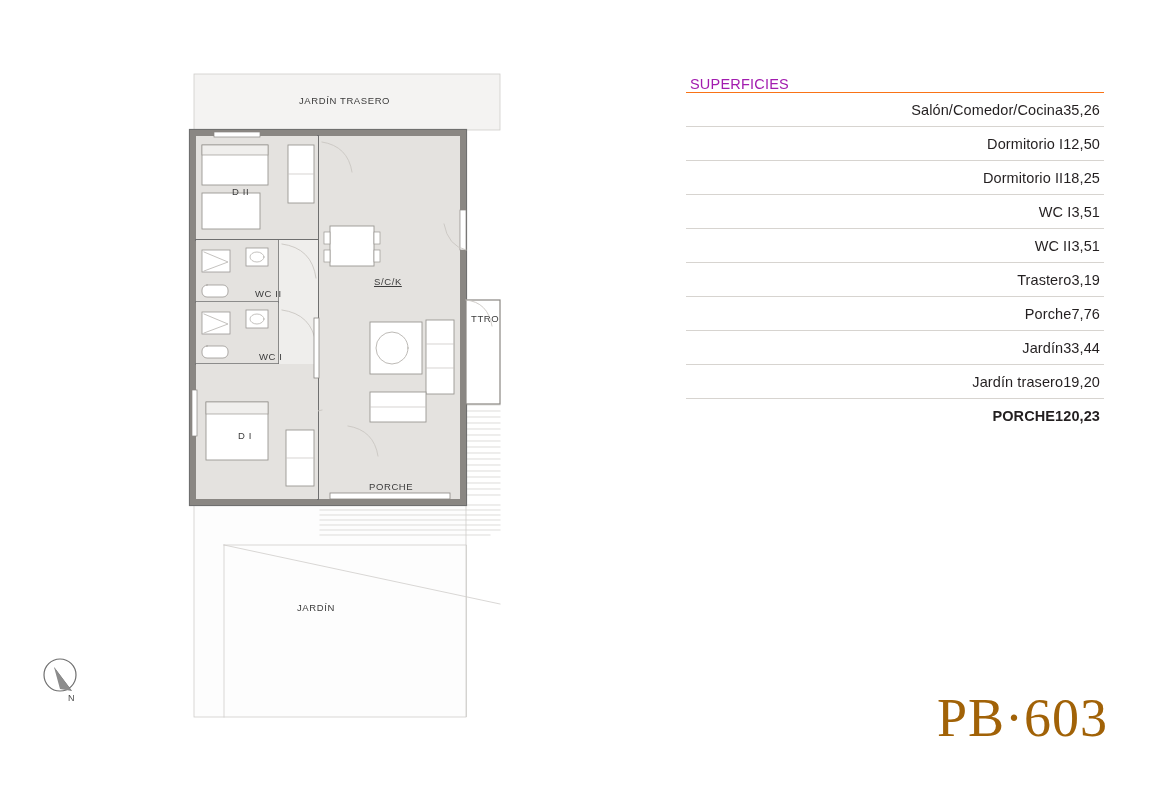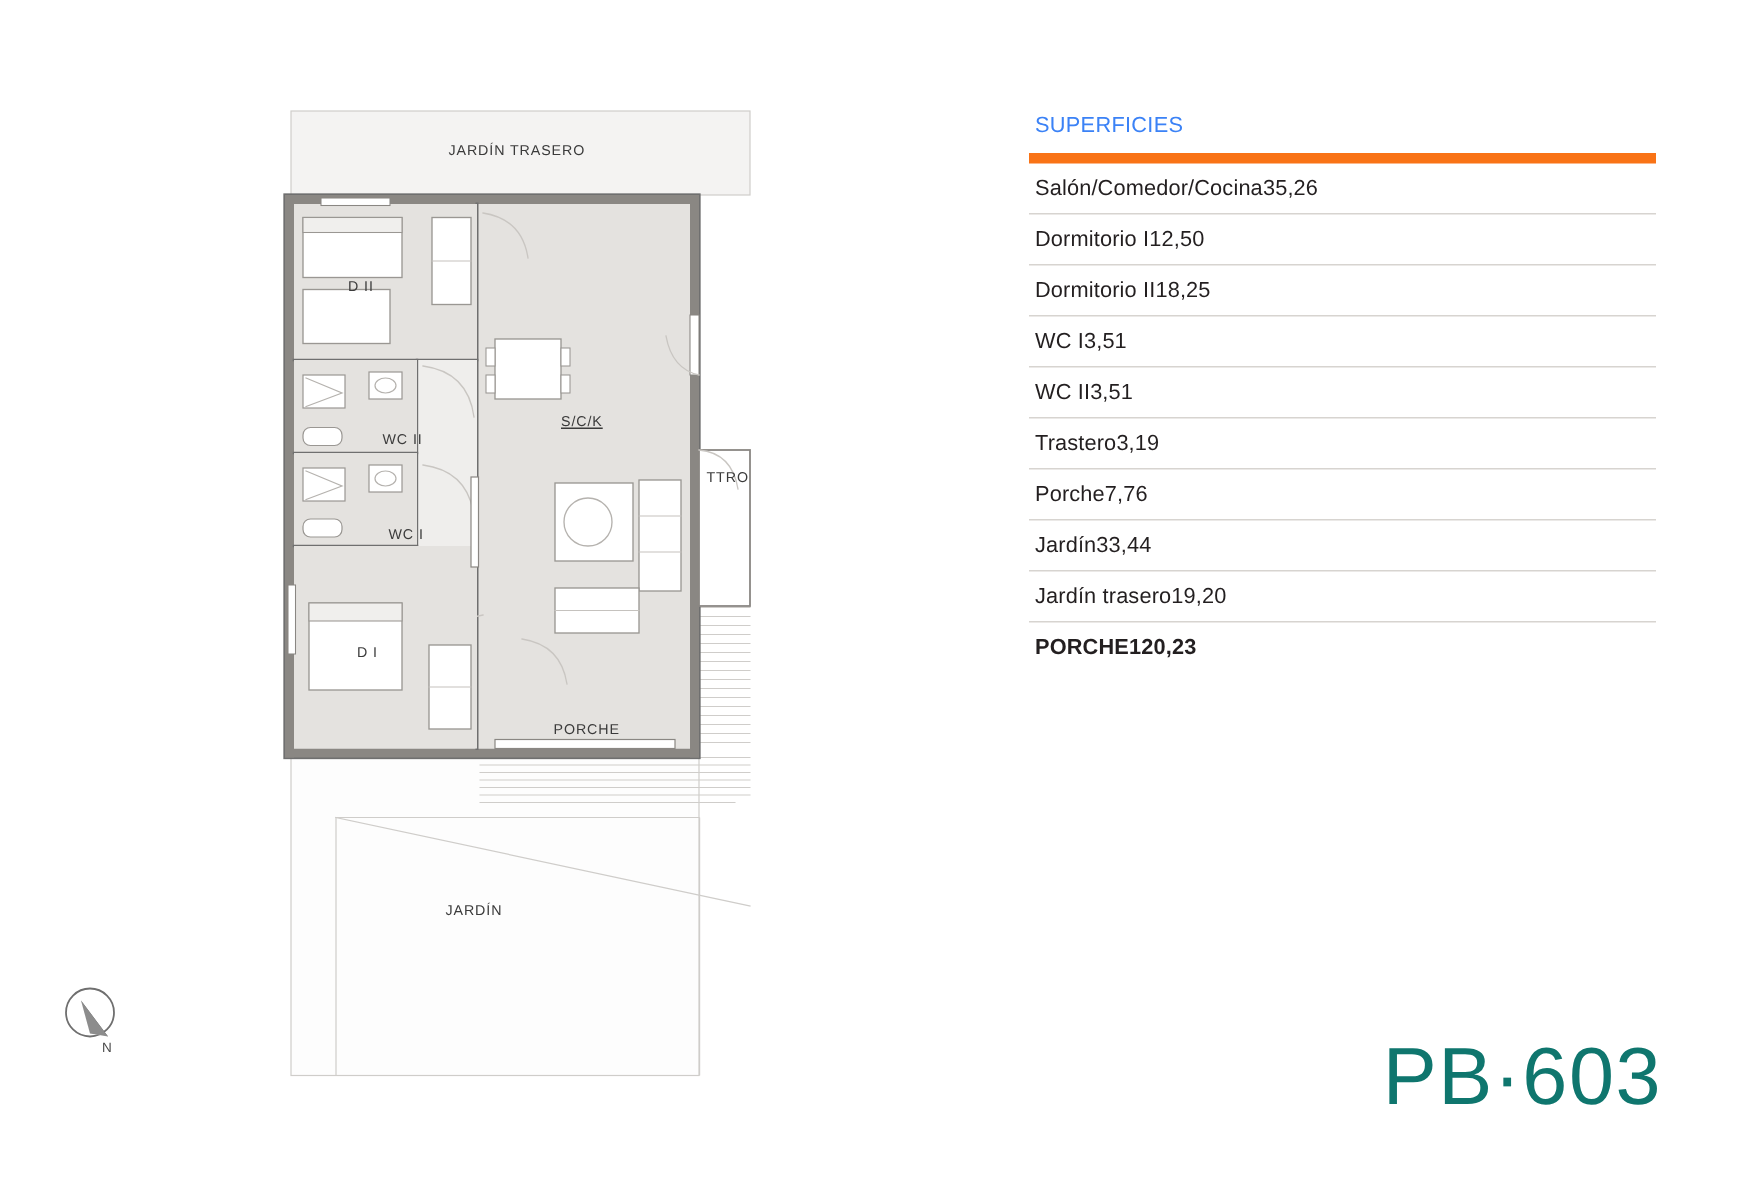--- a/index.html
+++ b/index.html
@@ -30,50 +30,50 @@
 
   
   #surfaces {
     position: absolute;
     left: 686px;
     top: 76px;
     width: 418px;
   }
   #surfaces .tbl-head {
     font-size: 14.5px;
-    color: #3b82f6;
-    padding: 0 0 10px 4px;
-    border-bottom: 7px solid #f97316;
+    color: #a21caf;
+    padding: 0 0 0 4px;
+    border-bottom: 1px solid #f97316;
     letter-spacing: 0.2px;
   }
   #surfaces .row {
     display: flex;
-    justify-content: flex-start;
+    justify-content: flex-end;
     align-items: baseline;
     border-bottom: 1px solid #d7d4d0;
     padding: 9px 4px 8px 4px;
     font-size: 14.5px;
     color: #231f20;
   }
   #surfaces .row.total {
     font-weight: bold;
     border-bottom: none;
   }
   #surfaces .row .name { letter-spacing: 0.1px; }
   #surfaces .row .value { letter-spacing: 0.1px; }
 
   
   #plan-code {
     position: absolute;
     right: 62px;
     bottom: 36px;
     font-size: 54px;
     letter-spacing: 1px;
-    color: #0f766e;
-    font-family: Liberation Sans, sans-serif;
+    color: #a16207;
+    font-family: Liberation Serif, serif;
   }
 
   
   #compass {
     position: absolute;
     left: 42px;
     top: 657px;
     width: 52px;
     height: 56px;
   }

